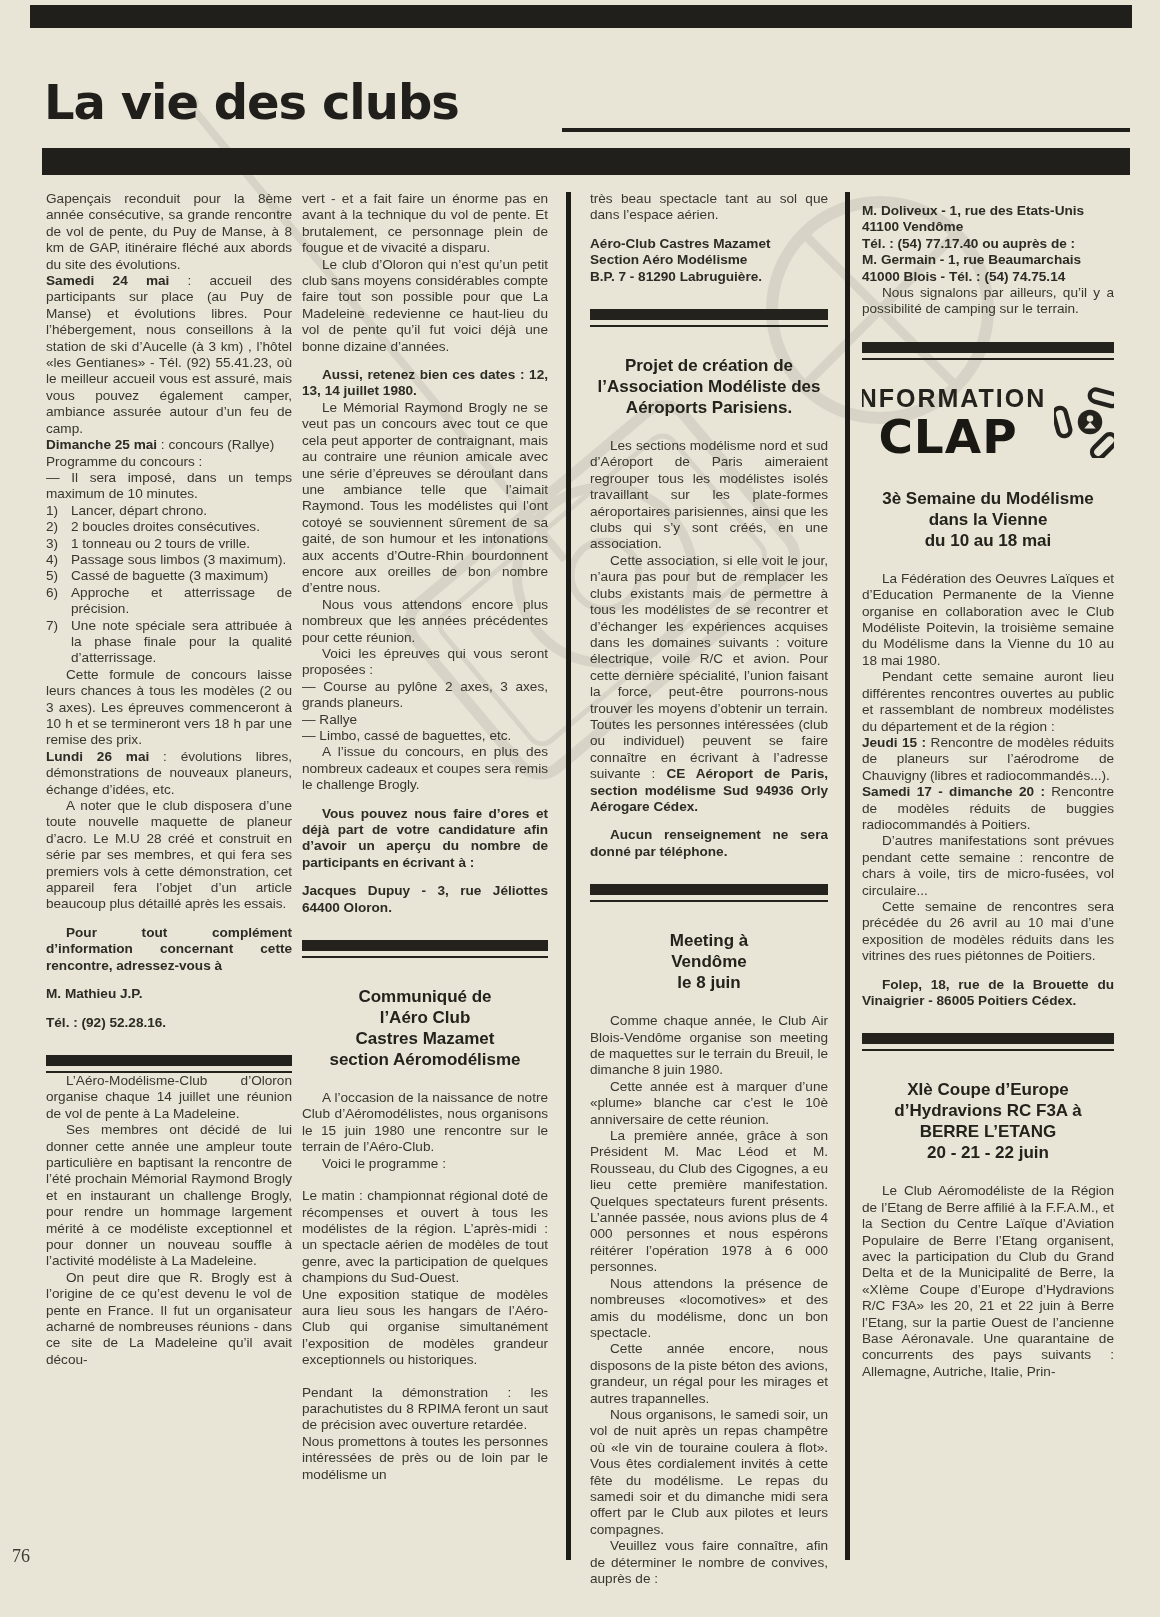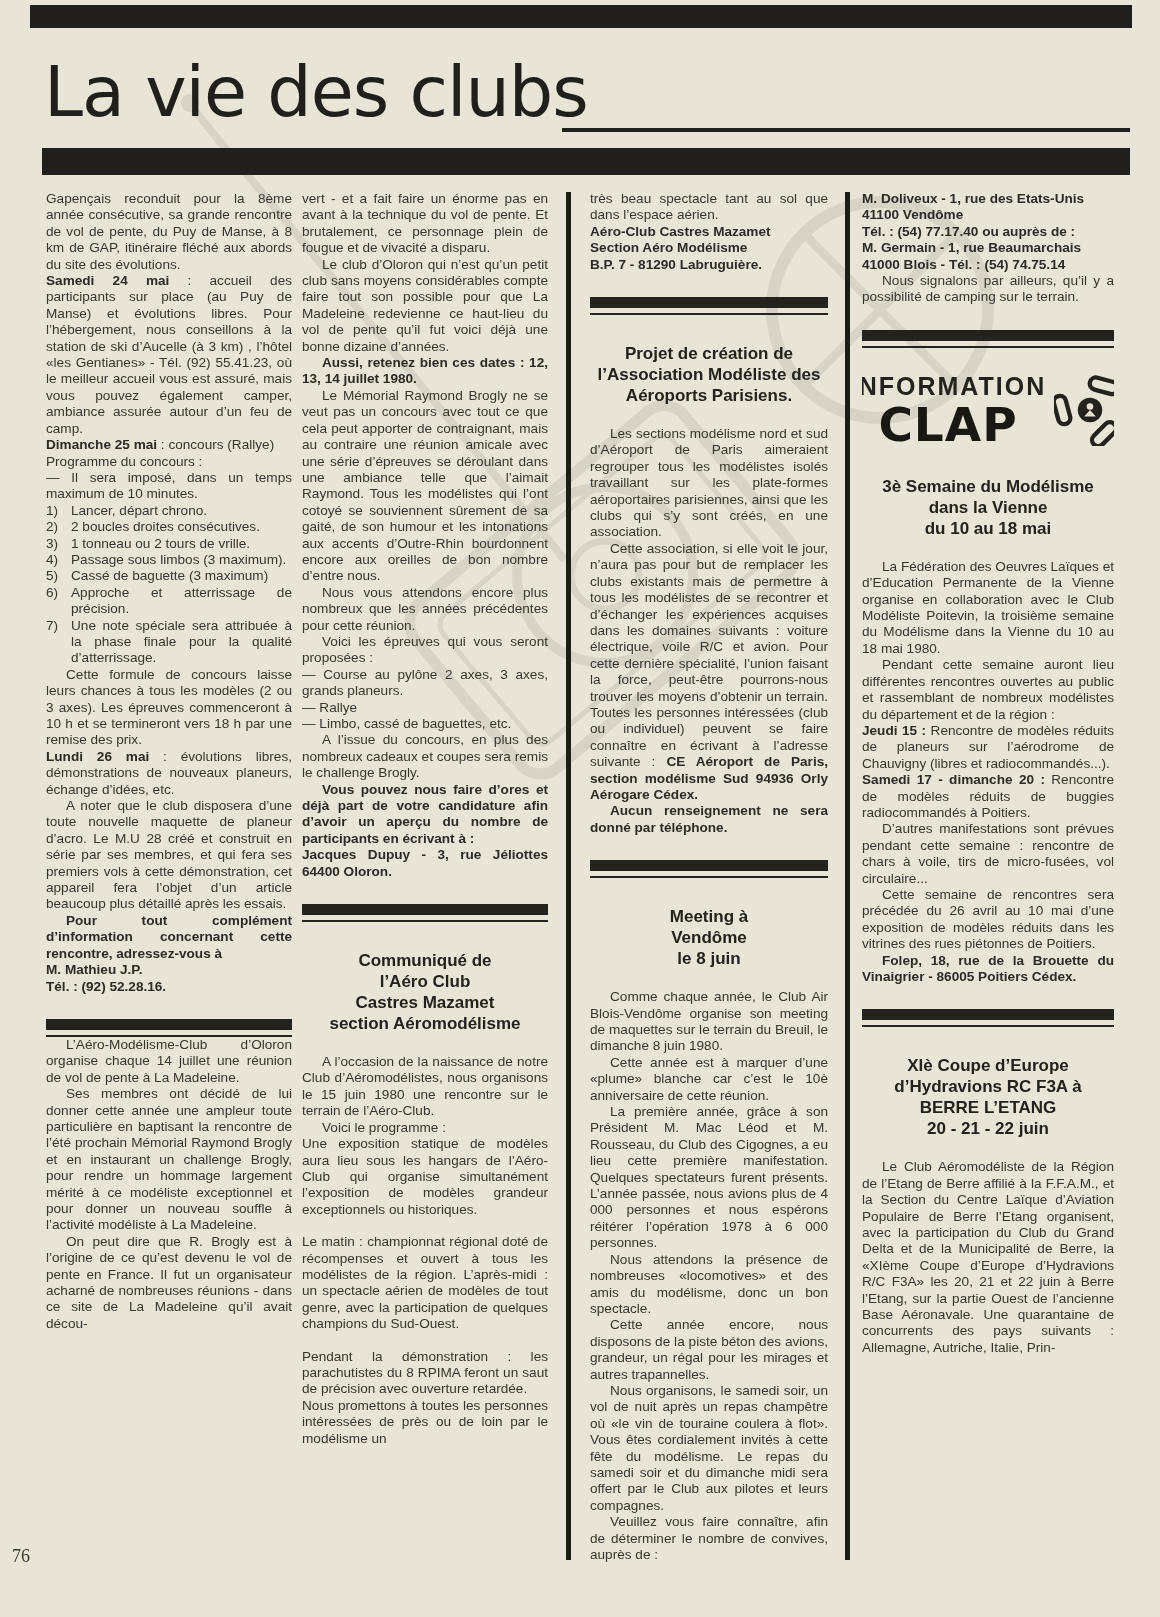--- a/index.html
+++ b/index.html
@@ -5,40 +5,40 @@
   * { margin:0; padding:0; box-sizing:border-box; }
   html,body { width:1160px; }
   body {
     position:relative; width:1160px; height:1617px; overflow:hidden;
     background:#e8e4d6; color:#38372f;
     font-family:"Liberation Sans", sans-serif;
   }
   
   .topbar { position:absolute; left:30px; right:28px; top:5px; height:23px; background:#201f1b; }
   .masthead {
-    position:absolute; left:44px; top:57px; font-family:"DejaVu Sans", sans-serif;
-    font-weight:400; font-size:70px; letter-spacing:-1px; color:#201f1b; line-height:1;
+    position:absolute; left:44px; top:78px; font-family:"DejaVu Sans", sans-serif;
+    font-weight:700; font-size:48px; letter-spacing:-1px; color:#201f1b; line-height:1;
   }
   .mast-underline { position:absolute; left:562px; right:30px; top:128px; height:4px; background:#201f1b; }
   .headbar { position:absolute; left:42px; right:30px; top:148px; height:27px; background:#201f1b; }
   
   .watermark { position:absolute; left:60px; top:55px; opacity:.13; pointer-events:none; }
   
   .col { position:absolute; top:191px; height:1404px; overflow:hidden; }
   .col1 { left:46px;  width:246px; }
   .col2 { left:302px; width:246px; }
   .col3 { left:590px; width:238px; }
   .col4 { left:862px; width:252px; }
   .vrule { position:absolute; top:192px; width:5px; height:1368px; background:#1d1c17; }
   .vr1 { left:566px; }
   .vr2 { left:845px; }
   
   .p { font-size:13.6px; line-height:16.4px; text-align:justify; }
   .ind { text-indent:20px; }
-  .bold, .p b { font-weight:bold; color:#2c2b25; }
+  .bold, .p b { font-weight:bold; color:#2c2b25;margin-top:12px; }
   .pre { white-space:pre-line; text-align:left; }
   .mt { margin-top:16px; }
   .li { display:flex; }
   .li .num { width:25px; flex:none; font-size:13.6px; line-height:16.4px; }
   .li .txt { flex:1; font-size:13.6px; line-height:16.4px; text-align:justify; }
   .divider { margin-top:24px; }
   .dbar { height:11px; background:#23221c; }
   .dline { height:2px; background:#23221c; margin-top:5px; }
   .sh {
     white-space:pre-line; text-align:center; font-weight:bold; color:#23221c;
@@ -145,22 +145,22 @@
   <div class="divider">
       <div class="dbar"></div>
       <div class="dline"></div>
     </div>
   <h2 class="sh">Communiqué de
 l’Aéro Club
 Castres Mazamet
 section Aéromodélisme</h2>
   <p class="p ind">A l’occasion de la naissance de notre Club d’Aéromodélistes, nous organisons le 15 juin 1980 une rencontre sur le terrain de l’Aéro-Club.</p>
   <p class="p ind">Voici le programme :</p>
+  <p class="p mt">Le matin : championnat régional doté de récompenses et ouvert à tous les modélistes de la région. L’après-midi : un spectacle aérien de modèles de tout genre, avec la participation de quelques champions du Sud-Ouest.</p>
   <p class="p">Une exposition statique de modèles aura lieu sous les hangars de l’Aéro-Club qui organise simultanément l’exposition de modèles grandeur exceptionnels ou historiques.</p>
-  <p class="p mt">Le matin : championnat régional doté de récompenses et ouvert à tous les modélistes de la région. L’après-midi : un spectacle aérien de modèles de tout genre, avec la participation de quelques champions du Sud-Ouest.</p>
   <p class="p mt">Pendant la démonstration : les parachutistes du 8 RPIMA feront un saut de précision avec ouverture retardée.</p>
   <p class="p">Nous promettons à toutes les personnes intéressées de près ou de loin par le modélisme un</p>
 </div>
 
 <div class="col col3">
   <p class="p">très beau spectacle tant au sol que dans l’espace aérien.</p>
   <p class="p bold pre">Aéro-Club Castres Mazamet
 Section Aéro Modélisme
 B.P. 7 - 81290 Labruguière.</p>
   <div class="divider">

